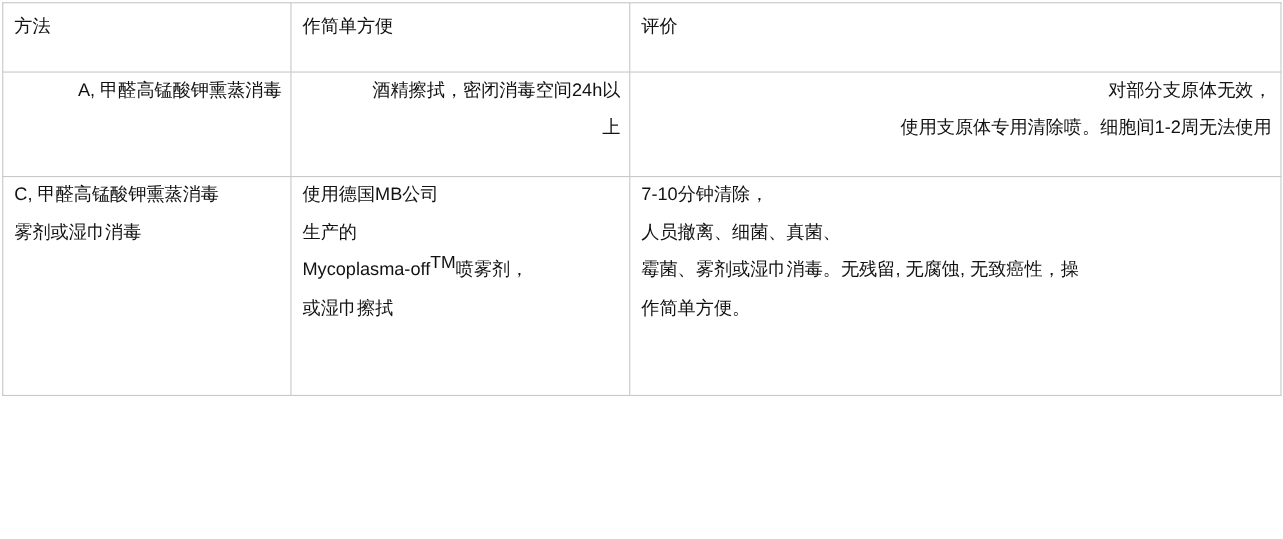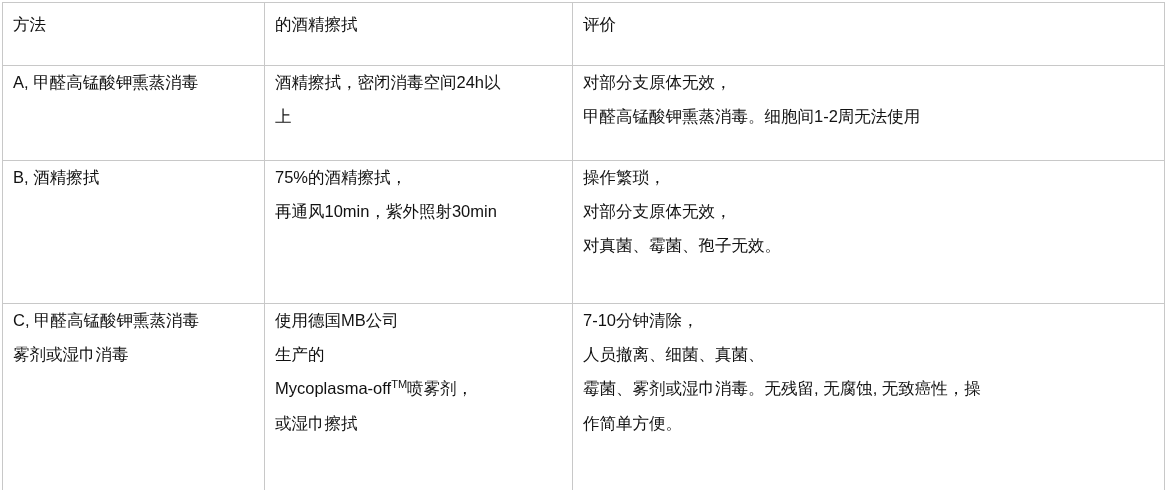--- a/index.html
+++ b/index.html
@@ -38,33 +38,33 @@
   col.c1 { width: 262px; }
   col.c2 { width: 308px; }
   col.c3 { width: 592px; }
 
   tr.header-row td {
     height: 46px;
     padding-top: 8px;
     padding-bottom: 8px;
     line-height: 1.6;
   }
-  tr.row-a td { height: 84px; }
+  tr.row-a td { height: 84px; text-align: right; }
   tr.row-b td { height: 132px; }
   tr.row-c td { height: 188px; }
 
   .cell-line {
     display: block;
     white-space: pre-wrap;
   }
   .cell-line + .cell-line {
     margin-top: 2px;
   }
   .sup {
-    font-size: 11px;
+    font-size: 16px;
     vertical-align: super;
     line-height: 0;
   }
   .inline-row {
     display: block;
   }
 </style>
 </head>
 <body>
 
@@ -74,55 +74,41 @@
       <col class="c1">
       <col class="c2">
       <col class="c3">
     </colgroup>
     <tbody>
       <tr class="header-row">
         <td>
           <span class="cell-line">方法</span>
         </td>
         <td>
-          <span class="cell-line">的酒精擦拭</span>
+          <span class="cell-line">作简单方便</span>
         </td>
         <td>
           <span class="cell-line">评价</span>
         </td>
       </tr>
 
       <tr class="row-a">
         <td>
           <span class="cell-line">A, 甲醛高锰酸钾熏蒸消毒</span>
         </td>
         <td>
           <span class="cell-line">酒精擦拭，密闭消毒空间24h以</span>
           <span class="cell-line">上</span>
         </td>
         <td>
           <span class="cell-line">对部分支原体无效，</span>
-          <span class="cell-line">甲醛高锰酸钾熏蒸消毒。细胞间1-2周无法使用</span>
+          <span class="cell-line">使用支原体专用清除喷。细胞间1-2周无法使用</span>
         </td>
       </tr>
 
-      <tr class="row-b">
-        <td>
-          <span class="cell-line">B, 酒精擦拭</span>
-        </td>
-        <td>
-          <span class="cell-line">75%的酒精擦拭，</span>
-          <span class="cell-line">再通风10min，紫外照射30min</span>
-        </td>
-        <td>
-          <span class="cell-line">操作繁琐，</span>
-          <span class="cell-line">对部分支原体无效，</span>
-          <span class="cell-line">对真菌、霉菌、孢子无效。</span>
-        </td>
-      </tr>
 
       <tr class="row-c">
         <td>
           <span class="cell-line">C, 甲醛高锰酸钾熏蒸消毒</span>
           <span class="cell-line">雾剂或湿巾消毒</span>
         </td>
         <td>
           <span class="cell-line">使用德国MB公司</span>
           <span class="cell-line">生产的</span>
           <span class="cell-line inline-row"><span>Mycoplasma-off</span><span class="sup">TM</span><span>喷雾剂，</span></span>

